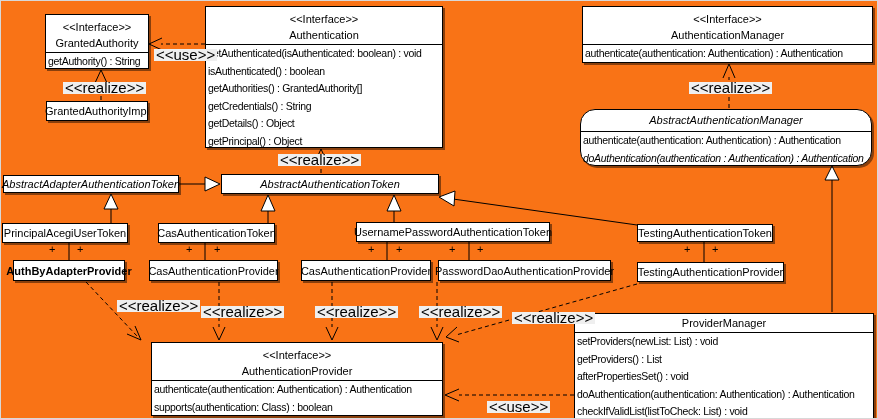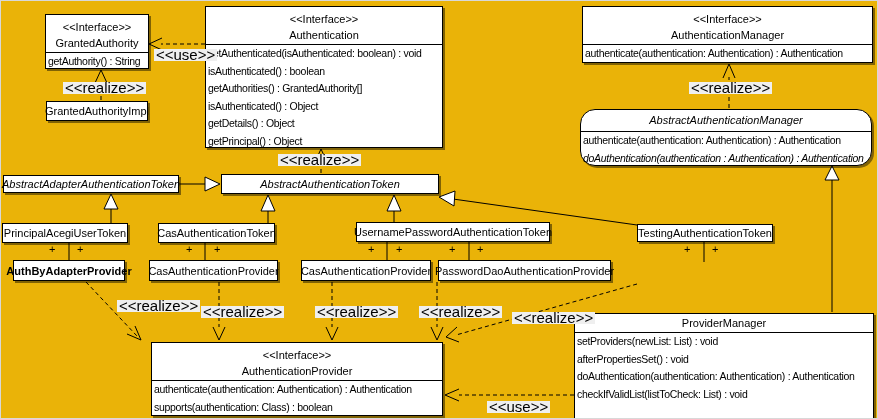--- a/index.html
+++ b/index.html
@@ -1,18 +1,18 @@
 <!DOCTYPE html>
 <html><head>
 <meta charset="utf-8">
 <style>
   html,body{margin:0;padding:0;background:#e9e9e9;}
   #canvas{
     position:relative;width:878px;height:419px;
-    background:#eab308;overflow:hidden;
+    background:#f97316;overflow:hidden;
     font-family:"Liberation Sans","DejaVu Sans",sans-serif;
     border:1px solid #d8d8d8;box-sizing:border-box;
   }
   svg.connectors{position:absolute;left:0;top:0;width:878px;height:419px;}
   .solid{stroke:#000;stroke-width:1;fill:none;}
   .dashed{stroke:#000;stroke-width:1;fill:none;stroke-dasharray:4,3;}
   .tri{fill:#fff;stroke:#000;stroke-width:1;}
   .vhead{fill:none;stroke:#000;stroke-width:1;}
   .box{
     position:absolute;background:#fff;border:1px solid #000;
@@ -148,21 +148,21 @@
 
   <div class="box" style="left:204px;top:5px;width:238px;height:142px;">
     <div class="hdr">
       <span class="stereo">&lt;&lt;Interface&gt;&gt;</span>
       <span class="cname">Authentication</span>
     </div>
     <div class="methods">
       <div class="m">setAuthenticated(isAuthenticated: boolean) : void</div>
       <div class="m">isAuthenticated() : boolean</div>
       <div class="m">getAuthorities() : GrantedAuthority[]</div>
-      <div class="m">isAuthenticated() : Object</div>
+      <div class="m">getCredentials() : String</div>
       <div class="m">getDetails() : Object</div>
       <div class="m">getPrincipal() : Object</div>
     </div>
   </div>
 
   <div class="box" style="left:581px;top:5px;width:291px;height:57px;">
     <div class="hdr">
       <span class="stereo">&lt;&lt;Interface&gt;&gt;</span>
       <span class="cname">AuthenticationManager</span>
     </div>
@@ -214,38 +214,42 @@
   </div>
 
   <div class="box simple" style="left:300px;top:259px;width:130px;height:21px;">
     <span>CasAuthenticationProvider</span>
   </div>
 
   <div class="box simple" style="left:437px;top:259px;width:173px;height:21px;">
     <span>PasswordDaoAuthenticationProvider</span>
   </div>
 
+  <div class="box simple" style="left:636px;top:261px;width:147px;height:20px;">
+    <span>TestingAuthenticationProvider</span>
+  </div>
 
   <div class="box" style="left:150px;top:341px;width:292px;height:74px;">
     <div class="hdr">
       <span class="stereo">&lt;&lt;Interface&gt;&gt;</span>
       <span class="cname">AuthenticationProvider</span>
     </div>
     <div class="methods">
       <div class="m">authenticate(authentication: Authentication) : Authentication</div>
       <div class="m">supports(authentication: Class) : boolean</div>
     </div>
   </div>
 
   <div class="box" style="left:573px;top:312px;width:300px;height:107px;">
     <div class="hdr">
       <span class="cname" style="line-height:18px;">ProviderManager</span>
     </div>
     <div class="methods">
       <div class="m">setProviders(newList: List) : void</div>
+      <div class="m">getProviders() : List</div>
       <div class="m">afterPropertiesSet() : void</div>
       <div class="m">doAuthentication(authentication: Authentication) : Authentication</div>
       <div class="m">checkIfValidList(listToCheck: List) : void</div>
     </div>
   </div>
 
   <span class="lbl" style="left:153px;top:48px;">&lt;&lt;use&gt;&gt;</span>
   <span class="lbl" style="left:62px;top:81px;">&lt;&lt;realize&gt;&gt;</span>
   <span class="lbl" style="left:277px;top:153px;">&lt;&lt;realize&gt;&gt;</span>
   <span class="lbl" style="left:688px;top:81px;">&lt;&lt;realize&gt;&gt;</span>

